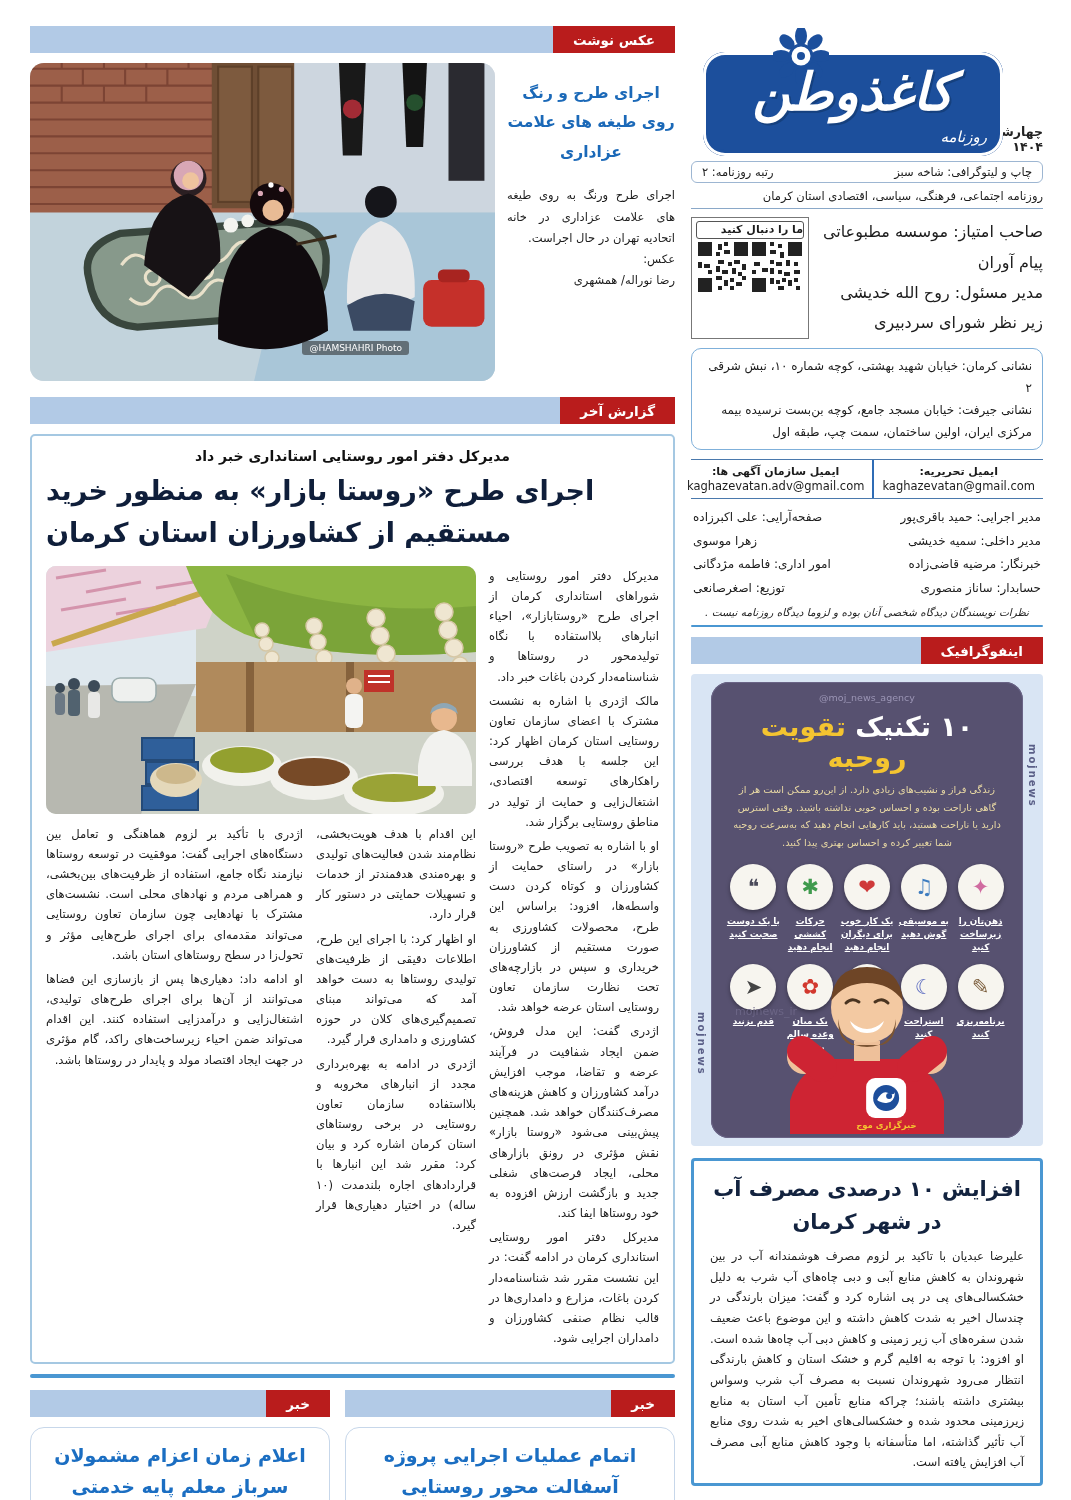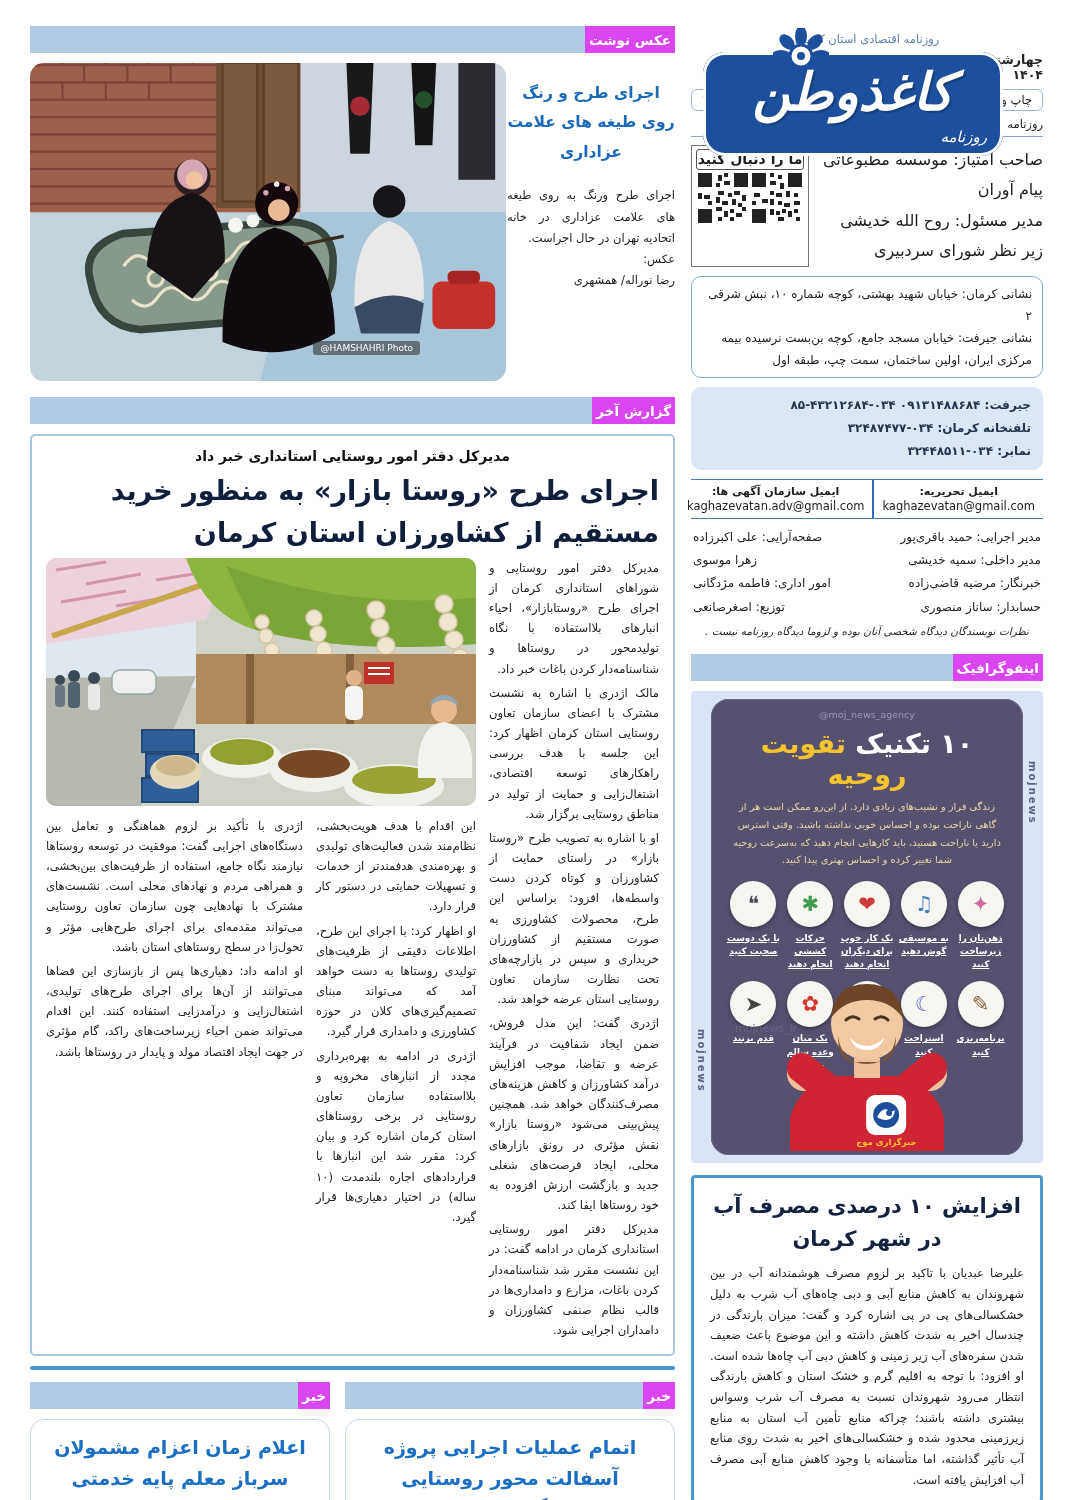--- a/index.html
+++ b/index.html
@@ -3,22 +3,22 @@
 <meta charset="utf-8">
 <style>
   * { margin:0; padding:0; box-sizing:border-box; }
   html,body { background:#ffffff; }
   body { font-family:"DejaVu Sans", sans-serif; color:#1c1c1c; }
   .page { width:1071px; height:1500px; margin:0 auto; background:#fff; padding:26px 28px 14px 30px;
           display:flex; gap:16px; direction:rtl; overflow:hidden; position:relative; }
 
   
   .sh { display:flex; height:27px; margin-bottom:10px; }
-  .sh .lbl { background:#d946ef; color:#fff; font-size:13.5px; font-weight:bold;
-             display:flex; align-items:center; padding:0 4px; }
+  .sh .lbl { background:#b91c1c; color:#fff; font-size:13.5px; font-weight:bold;
+             display:flex; align-items:center; padding:0 20px; }
   .sh .strip { flex:1; background:#b2cae6; }
 
   .blue-rule { height:4px; background:#4a97d2; border-radius:2px; }
 
   
   .rail { width:352px; flex:none; display:flex; flex-direction:column; }
 
   .logo-zone { position:relative; height:142px; margin-bottom:4px; }
   .logo-box { position:absolute; top:26px; left:12px; width:300px; height:104px; background:#1c4f9c;
               border-radius:22px; box-shadow:inset 0 0 0 3px #fff, inset 0 0 0 6px #1c4f9c; overflow:visible; }
@@ -30,21 +30,21 @@
   .m-tagline { text-align:center; color:#5f7fae; font-size:11.5px; margin:2px 0 6px; }
   .m-dateline { display:flex; justify-content:center; align-items:center; gap:8px;
                 font-size:12.5px; font-weight:bold; color:#222; margin-bottom:7px; }
   .dot { width:6px; height:6px; border-radius:50%; background:#2f6cb5; flex:none; }
   .m-printrow { display:flex; justify-content:space-between; border:1px solid #9db6d2; border-radius:6px;
                 padding:3px 10px; font-size:11.5px; margin-bottom:6px; }
   .m-typeline { font-size:11.5px; padding-bottom:5px; border-bottom:1px solid #8aa8c8; margin-bottom:8px; }
   .owner-row { display:flex; gap:10px; margin-bottom:9px; }
   .owner-lines { flex:1; font-size:16px; line-height:1.9; }
   .qr-box { width:118px; border:1px solid #777; padding:3px 4px; flex:none; }
-  .qr-follow { font-size:14px; font-weight:bold; text-align:center; border:1px solid #555;
+  .qr-follow { font-size:11px; font-weight:bold; border:1px solid #555;
                border-radius:3px; padding:1px 0 2px; margin-bottom:3px; }
   .qr-pair { display:flex; gap:4px; justify-content:center; }
   .addr-box { border:1.5px solid #7fb0da; border-radius:10px; padding:6px 10px; font-size:12px;
               line-height:1.85; margin-bottom:9px; }
   .phone-box { background:#dbe7f5; border-radius:10px; padding:7px 12px; font-size:12px;
                line-height:1.9; font-weight:bold; color:#23344e; margin-bottom:9px; }
   .email-row { display:flex; border-top:1.5px solid #4a79ad; border-bottom:1.5px solid #4a79ad; }
   .email-cell { flex:1; padding:5px 8px; font-size:11px; text-align:center; }
   .email-cell + .email-cell { border-right:2px solid #2f6cb5; }
   .email-cell b { display:block; font-size:11px; margin-bottom:1px; }
@@ -85,32 +85,32 @@
   .moj-cap { color:#f4c430; font-size:8.5px; font-weight:bold; }
 
   
   .news-right { margin-top:12px; border:3px solid #4a97d2; border-radius:4px; padding:12px 16px 10px; flex:1; }
   .nr-head { text-align:center; font-size:21px; font-weight:bold; color:#13233f; line-height:1.55; margin-bottom:8px; }
   .nr-body p { font-size:11.6px; line-height:1.78; text-align:justify; }
 
   
   .main { flex:1; display:flex; flex-direction:column; }
 
-  .pn-content { display:flex; gap:1px; margin-bottom:6px; }
+  .pn-content { display:flex; gap:12px; margin-bottom:6px; }
   .pn-text { width:168px; flex:none; padding-top:16px; }
   .pn-title { color:#1b69b8; font-size:15.5px; font-weight:bold; text-align:center; line-height:1.9; margin-bottom:18px; }
   .pn-cap { font-size:11.5px; line-height:1.85; text-align:justify; }
   .photo-frame { flex:1; border-radius:14px; overflow:hidden; position:relative; height:318px; }
   .wm { position:absolute; bottom:26px; right:86px; background:rgba(40,40,40,.55); color:#fff;
         font-size:9px; padding:2px 7px; border-radius:3px; direction:ltr; }
 
   .report-sec { margin-top:10px; }
   .report-box { border:2px solid #a5c8e2; border-radius:5px; padding:12px 14px 10px; }
   .rp-kicker { text-align:center; font-size:14px; font-weight:bold; color:#111; margin-bottom:6px; }
-  .rp-head { text-align:right; font-size:27px; font-weight:bold; color:#0f1e3a; line-height:1.55; margin-bottom:4px; }
+  .rp-head { text-align:left; font-size:27px; font-weight:bold; color:#0f1e3a; line-height:1.55; margin-bottom:12px; }
   .rp-cols { display:flex; gap:13px; }
   .rp-col1 { width:170px; flex:none; }
   .rp-left { flex:1; }
   .rp-photo { border-radius:10px; overflow:hidden; height:248px; margin-bottom:10px; }
   .rp-row2 { display:flex; gap:13px; }
   .rp-col2 { width:160px; flex:none; }
   .rp-col3 { flex:1; }
   .report-box p { font-size:11.6px; line-height:1.74; text-align:justify; margin-bottom:4px; }
   .report-sec .blue-rule { margin-top:10px; }
 
@@ -189,25 +189,20 @@
           </span>
         </div>
       </div>
     </div>
 
     <div class="addr-box">
       <div>نشانی کرمان: خیابان شهید بهشتی، کوچه شماره ۱۰، نبش شرقی ۲</div>
       <div>نشانی جیرفت: خیابان مسجد جامع، کوچه بن‌بست نرسیده بیمه مرکزی ایران، اولین ساختمان، سمت چپ، طبقه اول</div>
     </div>
 
-    <div class="phone-box">
-      <div>جیرفت: ۰۹۱۳۱۴۸۸۶۸۴      ۰۳۴-۴۳۲۱۲۶۸۴-۸۵</div>
-      <div>تلفنخانه کرمان: ۰۳۴-۳۲۴۸۷۴۷۷</div>
-      <div>نمابر: ۰۳۴-۳۲۴۴۸۵۱۱</div>
-    </div>
 
     <div class="email-row">
       <div class="email-cell">
         <b>ایمیل تحریریه:</b>
         <span class="email-addr">kaghazevatan@gmail.com</span>
       </div>
       <div class="email-cell">
         <b>ایمیل سازمان آگهی ها:</b>
         <span class="email-addr">kaghazevatan.adv@gmail.com</span>
       </div>

